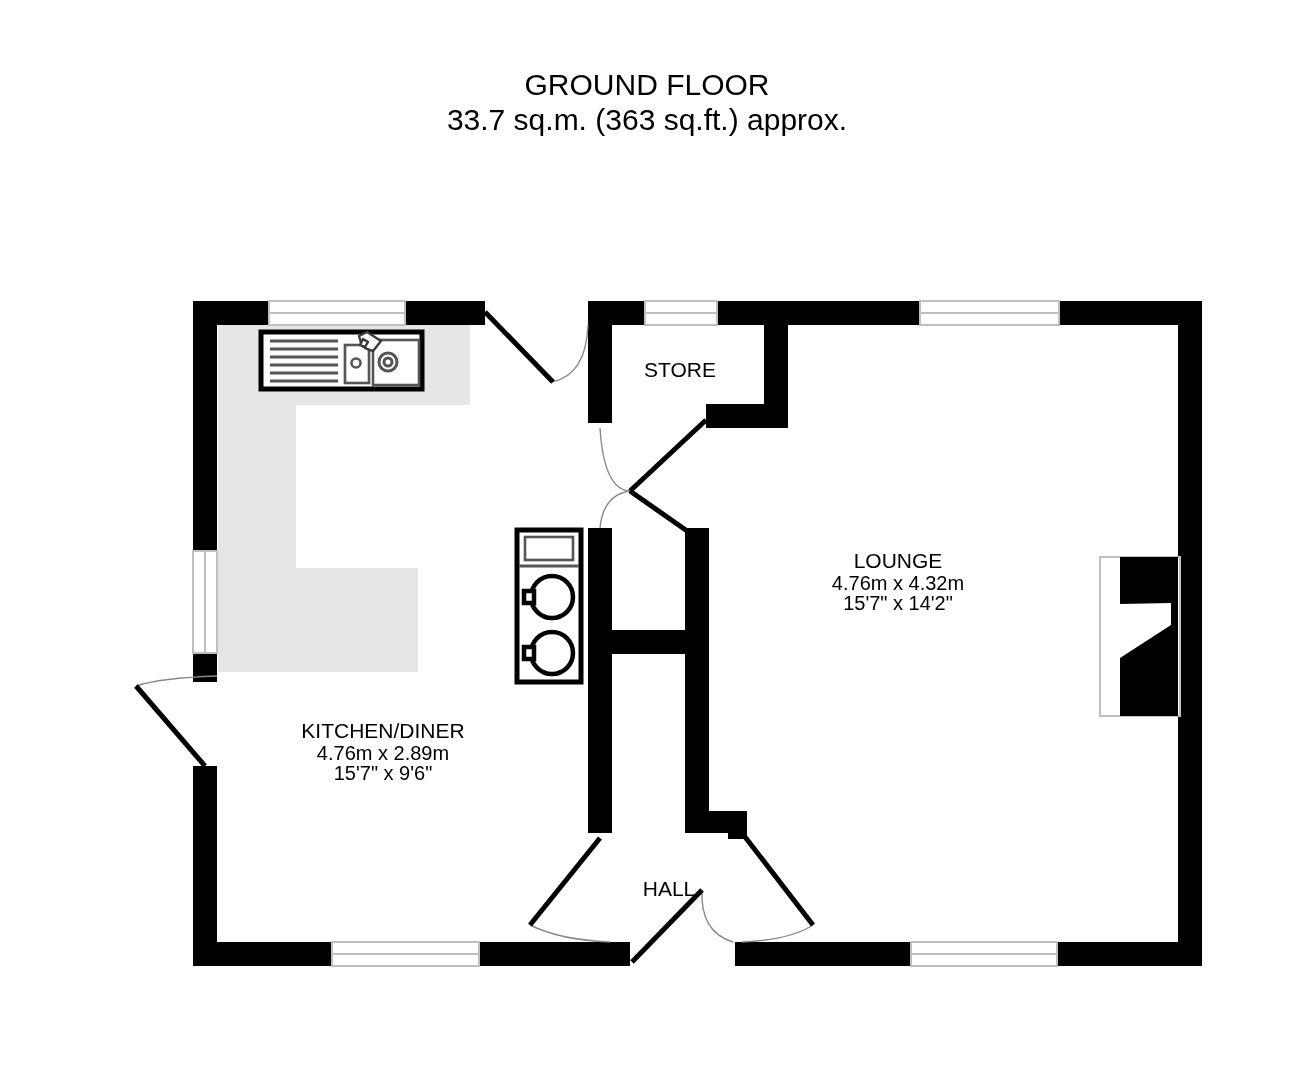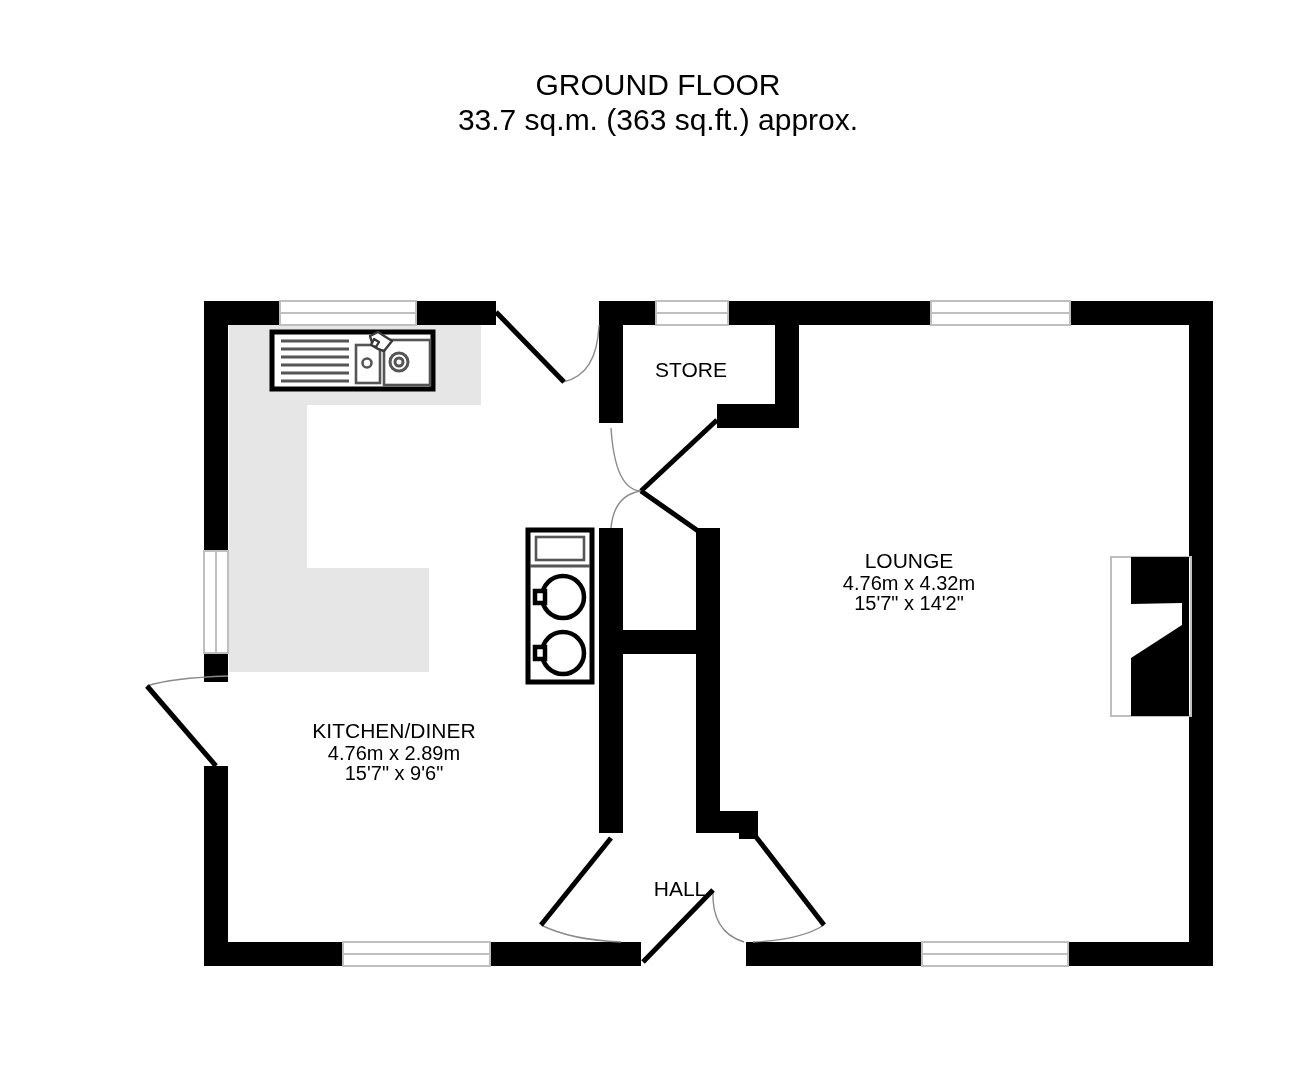--- a/index.html
+++ b/index.html
@@ -10,21 +10,21 @@
   body {
     width: 1295px;
     height: 1080px;
     font-family: "Liberation Sans", sans-serif;
     color: #000000;
     overflow: hidden;
     position: relative;
   }
   #floorplan-root {
     position: absolute;
-    left: 11px; top: 0;
+    left: 0; top: 0;
     width: 1051px;
     height: 1080px;
   }
   svg.plan {
     display: block;
     width: 1295px;
     height: 1080px;
   }
   .ttl {
     font-family: "Liberation Sans", sans-serif;

